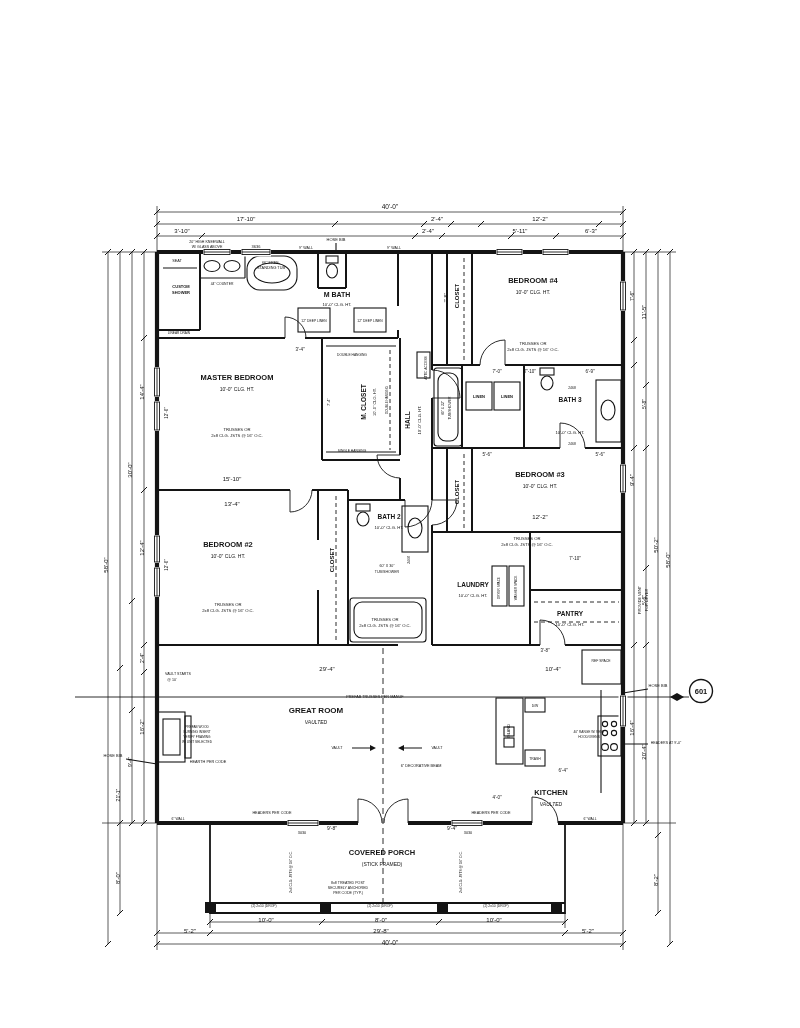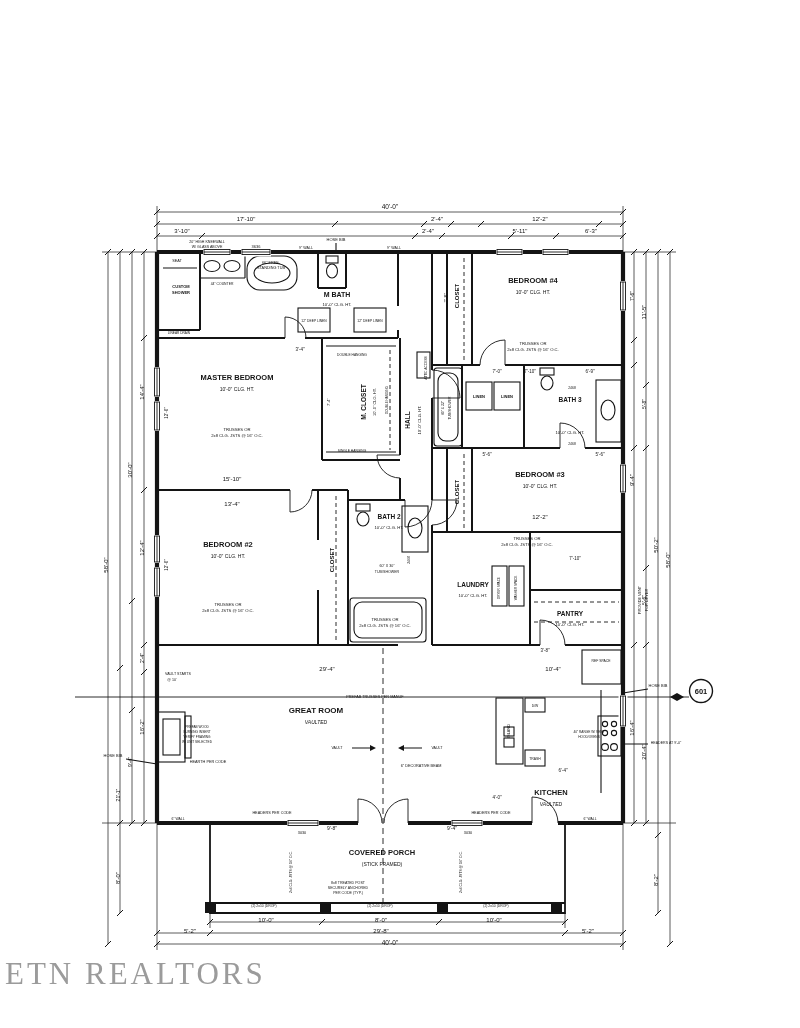--- a/index.html
+++ b/index.html
@@ -345,14 +345,13 @@
         <text x="634" y="480" font-size="6" text-anchor="middle" transform="rotate(-90 634 480)">9'-4"</text>
         <text x="658" y="545" font-size="6" text-anchor="middle" transform="rotate(-90 658 545)">50'-2"</text>
         <text x="670" y="560" font-size="6" text-anchor="middle" transform="rotate(-90 670 560)">58'-0"</text>
         <text x="646" y="600" font-size="5" text-anchor="middle" transform="rotate(-90 646 600)">5'-6"</text>
         <text x="634" y="728" font-size="6" text-anchor="middle" transform="rotate(-90 634 728)">16'-4"</text>
         <text x="646" y="752" font-size="6" text-anchor="middle" transform="rotate(-90 646 752)">20'-4"</text>
         <text x="658" y="880" font-size="6" text-anchor="middle" transform="rotate(-90 658 880)">8'-2"</text>
       </g>
   </svg>
 
-  <div class="watermark">ETN REALTORS</div>
 </div>
 
 </body></html>

